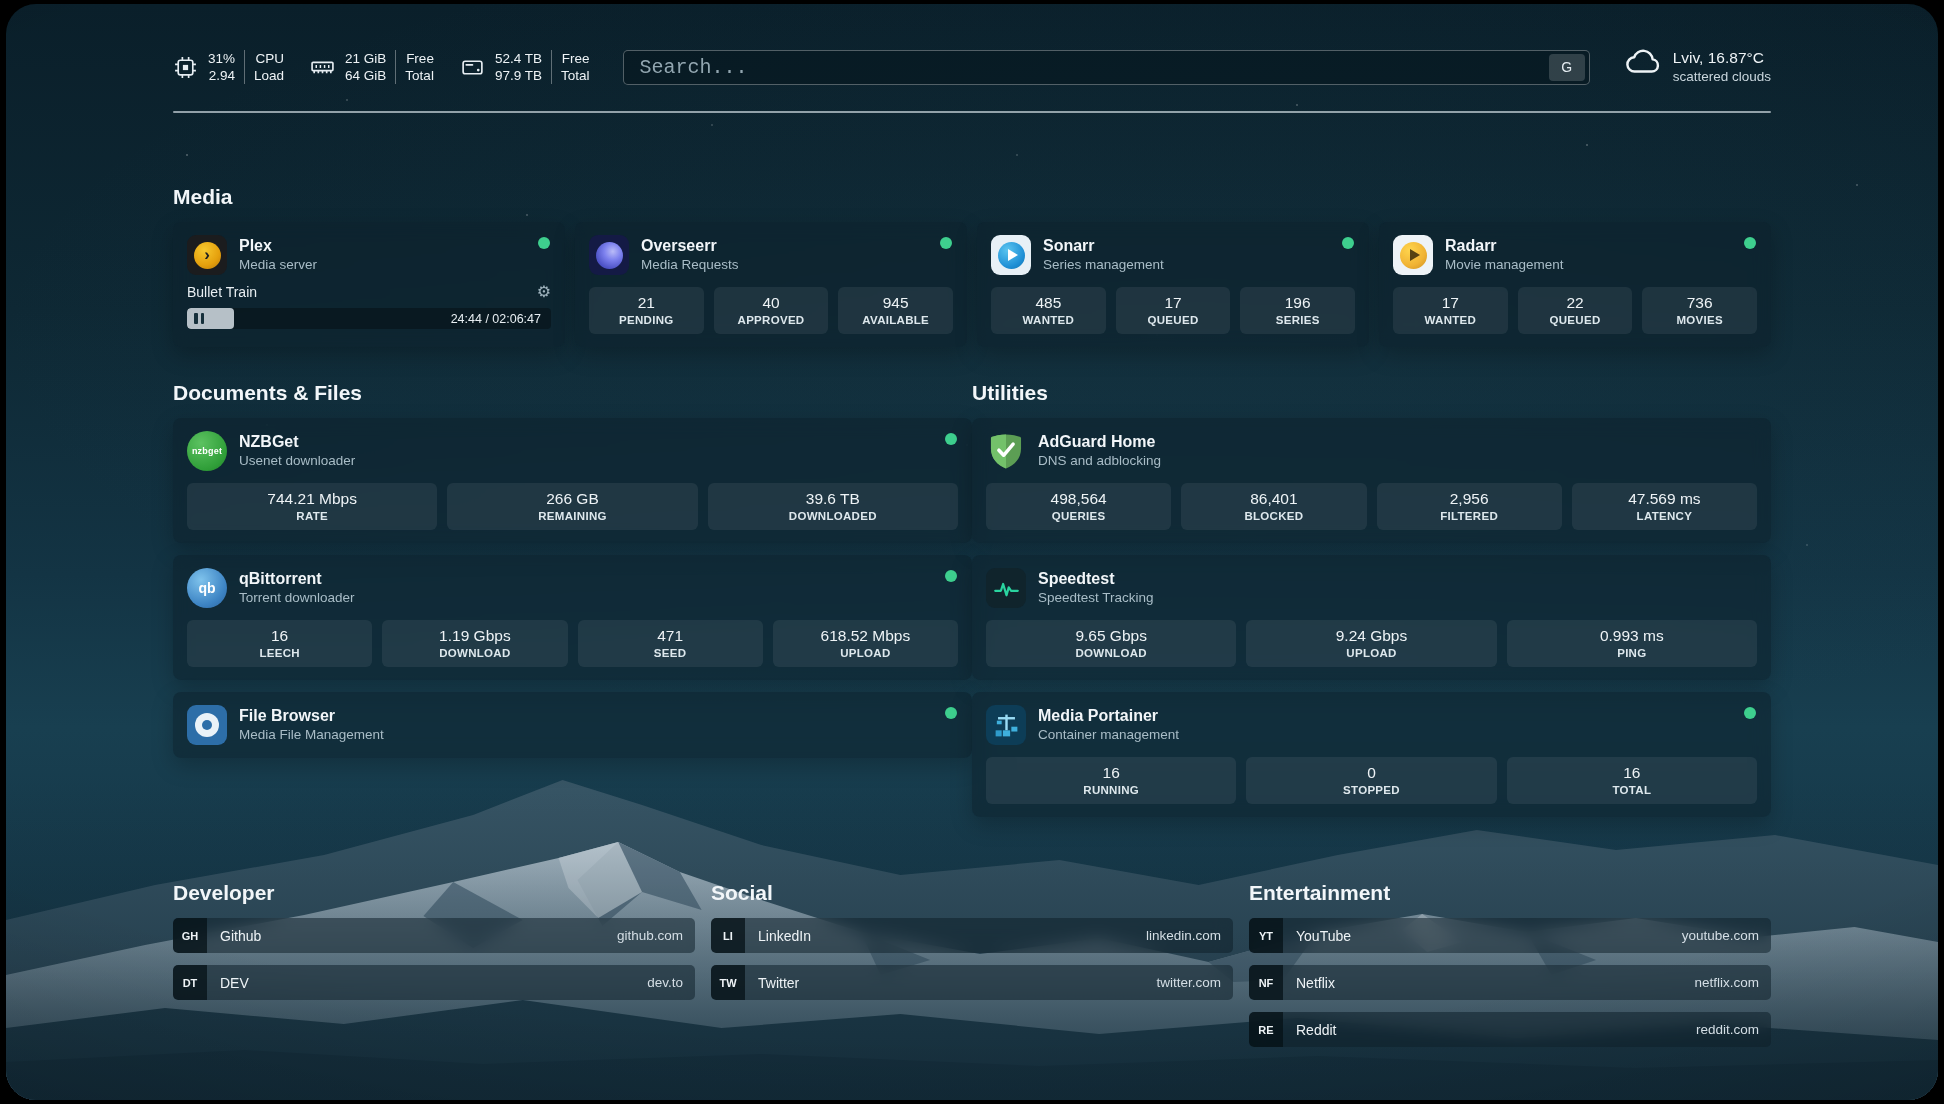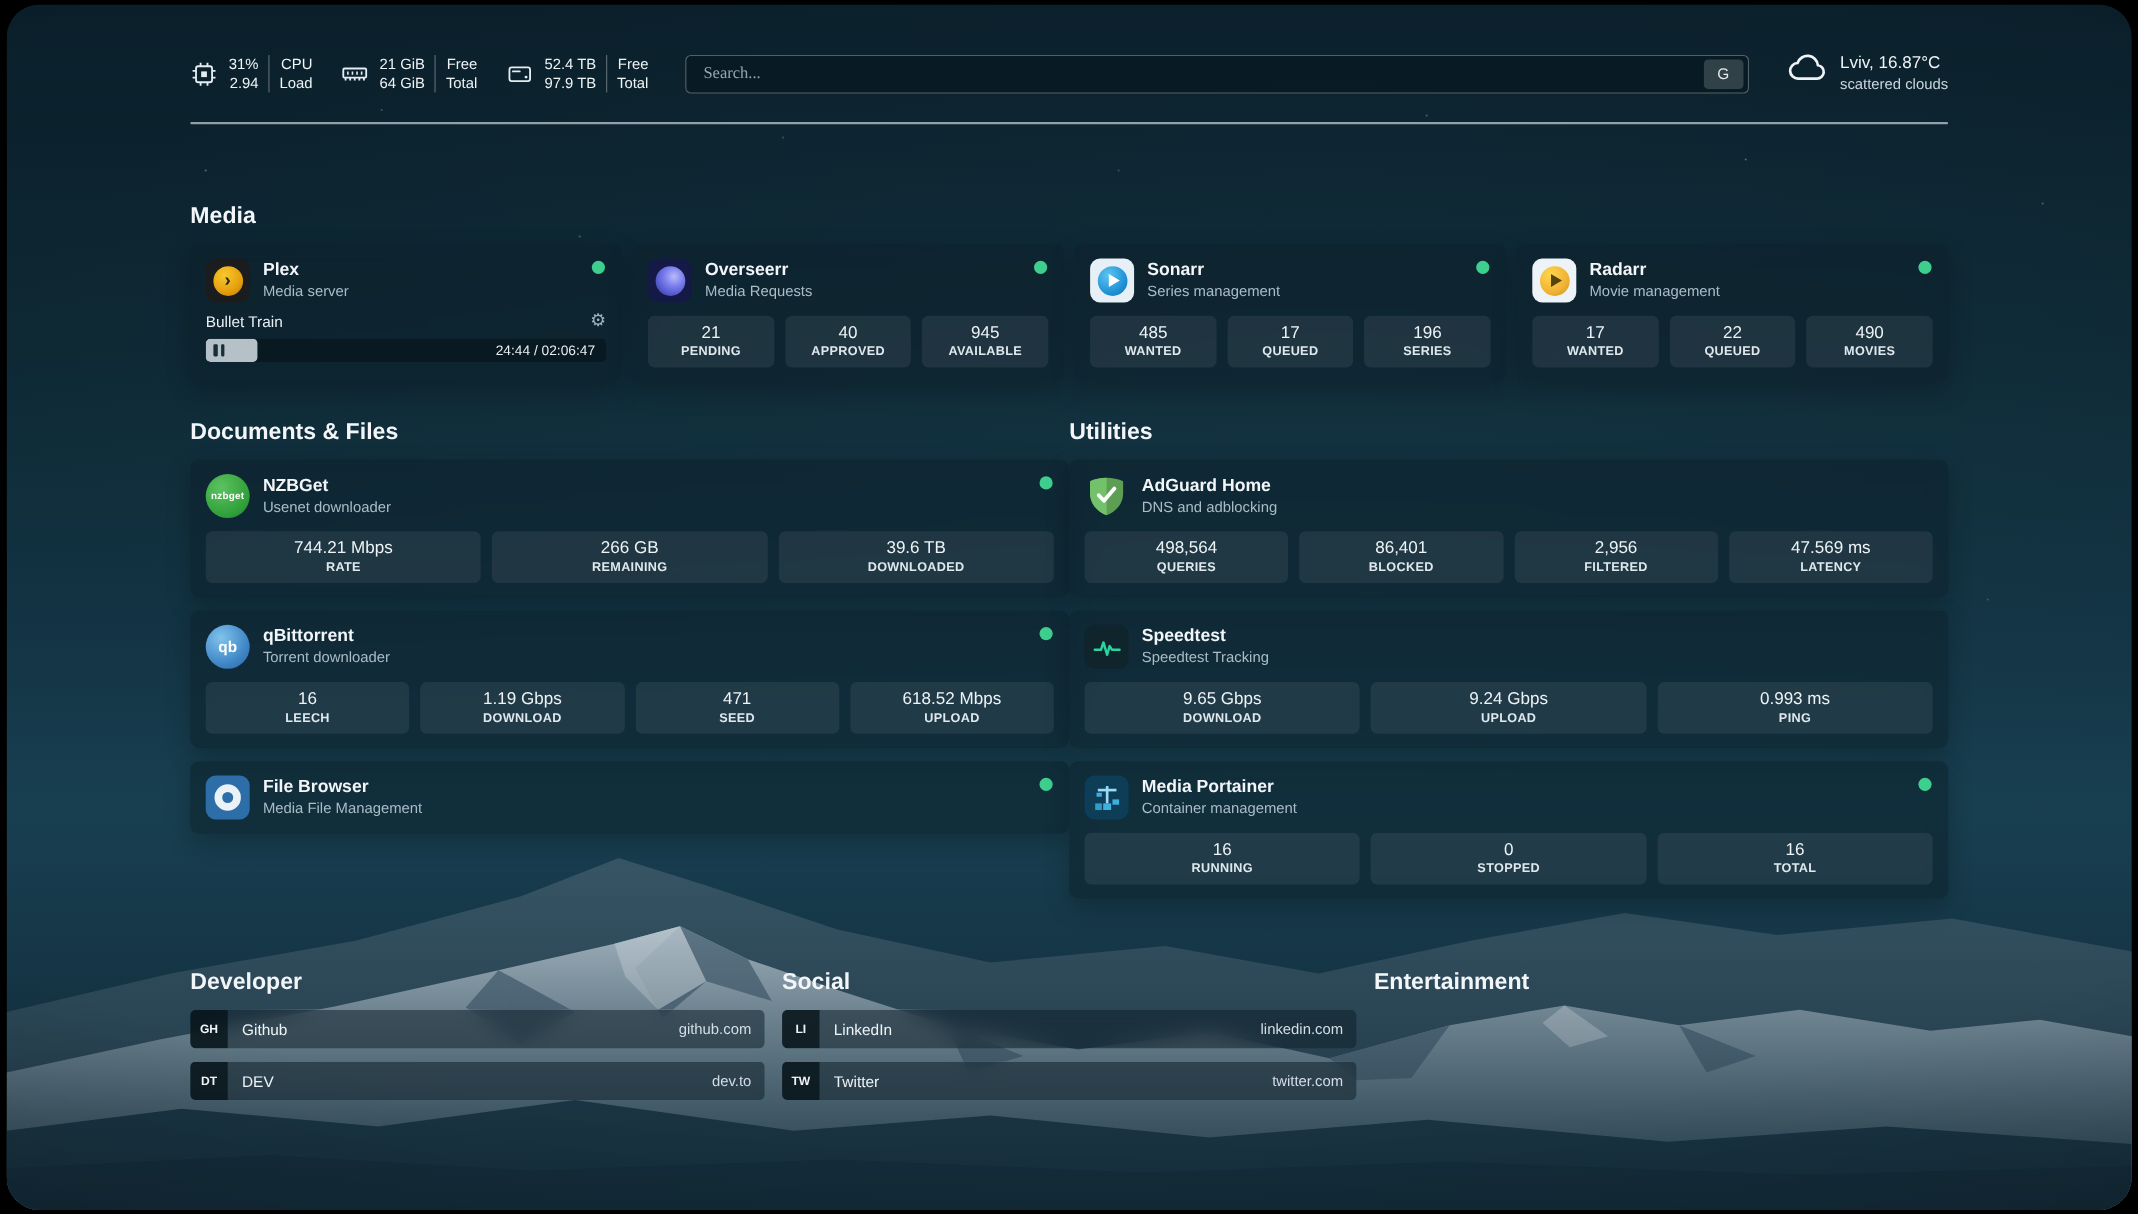--- a/index.html
+++ b/index.html
@@ -42,22 +42,22 @@
   .widget { display:flex; align-items:center; gap:10px; }
   .widget svg { width:25px; height:25px; flex:none; }
   .w-body { display:flex; flex-direction:row;text-align:right; }
   .w-rows { display:flex; gap:9px; font-size:13.5px; line-height:17px; color:#eef3f6; }
   .w-col { display:flex; flex-direction:column; }
   .w-div { width:1px; background:rgba(255,255,255,.35); }
   .w-bar { height:5px; border-radius:3px; background:rgba(255,255,255,.22); margin-top:5px; overflow:hidden; }
   .w-bar i { display:block; height:100%; border-radius:3px; background:#e6edf2; }
   .search { flex:1; display:flex; align-items:center; height:35px; background:rgba(6,22,30,.55);
             border:1px solid rgba(255,255,255,.30); border-radius:5px; padding:3px 4px 3px 13px; }
-  .search input { flex:1; background:transparent; border:none; outline:none; color:#e8eef2; font-size:15px;
-                  font-family:Liberation Serif, serif; }
+  .search input { flex:1; background:transparent; border:none; outline:none; color:#e8eef2; font-size:20px;
+                  font-family:Liberation Mono, monospace; }
   .search input::placeholder { color:#92a6b0; }
   .g-btn { width:36px; height:27px; border:none; border-radius:4px; background:rgba(255,255,255,.17);
            color:#e3ebf0; font-size:14px; display:flex; align-items:center; justify-content:center; cursor:pointer; }
   .weather { display:flex; align-items:flex-start; gap:11px; }
   .weather svg { width:38px; height:28px; }
   .weather-txt { display:flex; flex-direction:column; line-height:1.32; }
   .weather-main { font-size:15.5px; }
   .weather-sub { font-size:13.5px; color:#c9d6dd; }
   .hr { height:2px; background:rgba(218,229,235,.65); margin-top:11px; border-radius:1px; }
   
@@ -369,21 +369,21 @@
             <div class="stats">
               <div class="stat">
                 <div class="stat-v">17</div>
                 <div class="stat-l">WANTED</div>
               </div>
               <div class="stat">
                 <div class="stat-v">22</div>
                 <div class="stat-l">QUEUED</div>
               </div>
               <div class="stat">
-                <div class="stat-v">490</div>
+                <div class="stat-v">736</div>
                 <div class="stat-l">MOVIES</div>
               </div>
             </div>
           </div>
         </div>
     </section>
 
     <div class="cols2">
       <section>
         <h2 class="sec-title">Documents &amp; Files</h2>
@@ -586,17 +586,34 @@
             </div>
             <div class="bm-row">
               <span class="bm-badge">TW</span>
               <span class="bm-name">Twitter</span>
               <span class="bm-url">twitter.com</span>
             </div>
           </div>
         </section>
         <section>
           <h2 class="sec-title">Entertainment</h2>
+          <div class="bm-rows">
+            <div class="bm-row">
+              <span class="bm-badge">YT</span>
+              <span class="bm-name">YouTube</span>
+              <span class="bm-url">youtube.com</span>
+            </div>
+            <div class="bm-row">
+              <span class="bm-badge">NF</span>
+              <span class="bm-name">Netflix</span>
+              <span class="bm-url">netflix.com</span>
+            </div>
+            <div class="bm-row">
+              <span class="bm-badge">RE</span>
+              <span class="bm-name">Reddit</span>
+              <span class="bm-url">reddit.com</span>
+            </div>
+          </div>
         </section>
       </div>
 
   </div>
 </div>
 
 </body></html>

